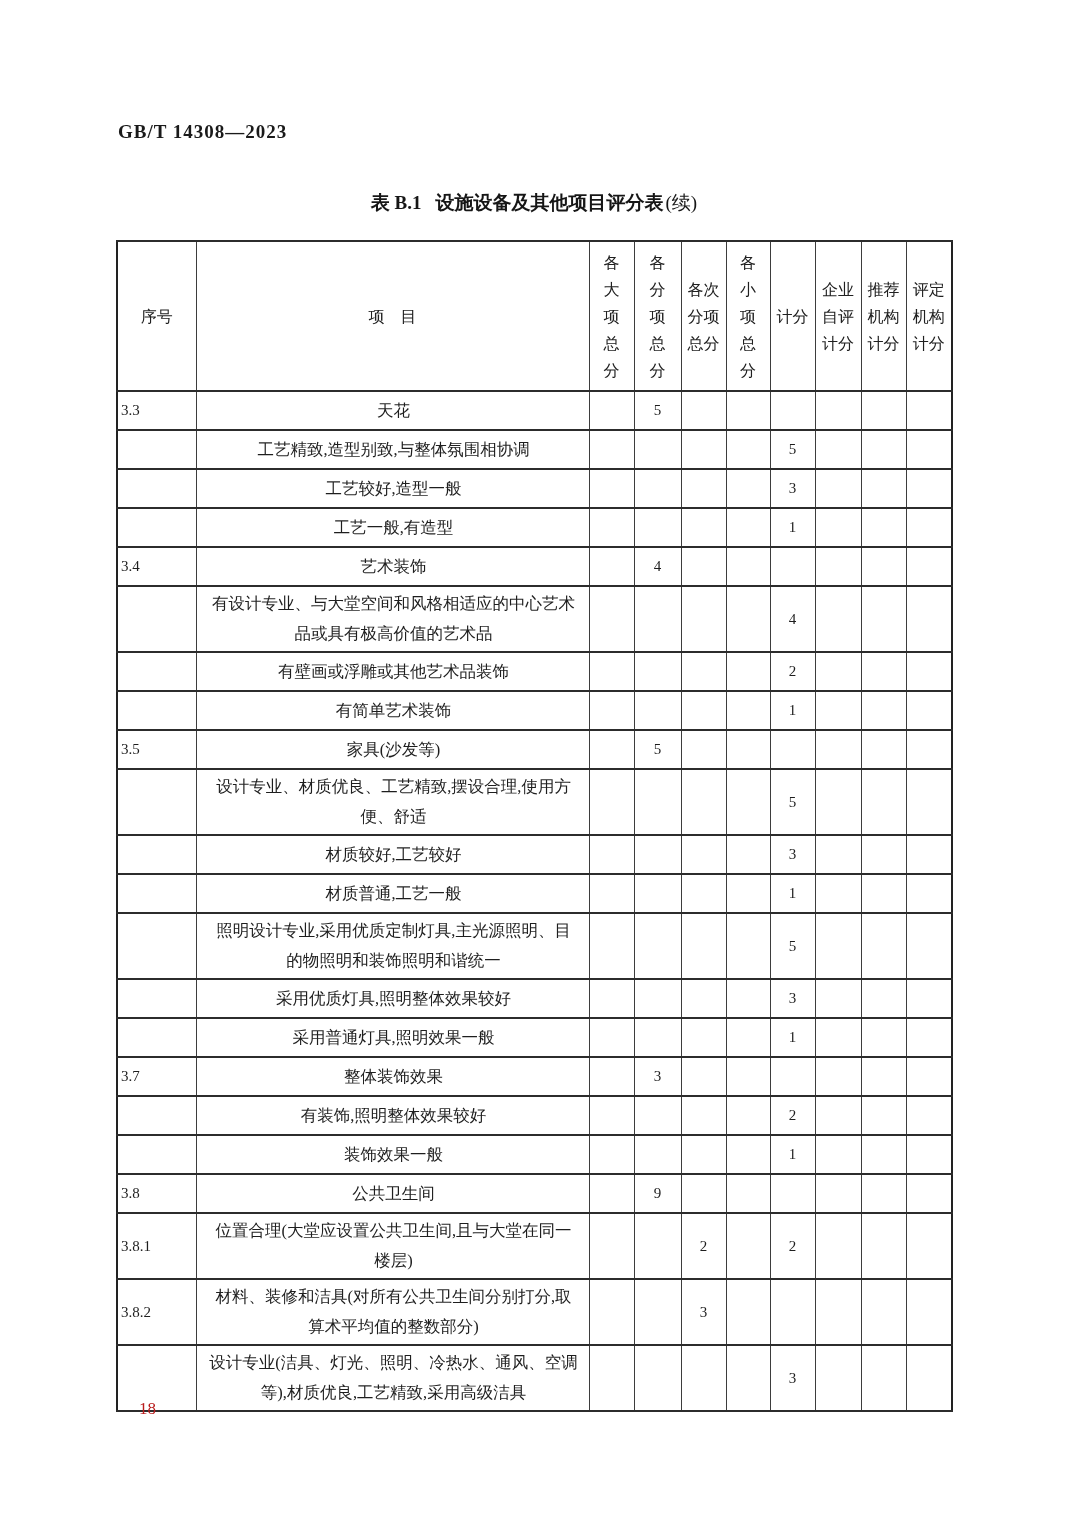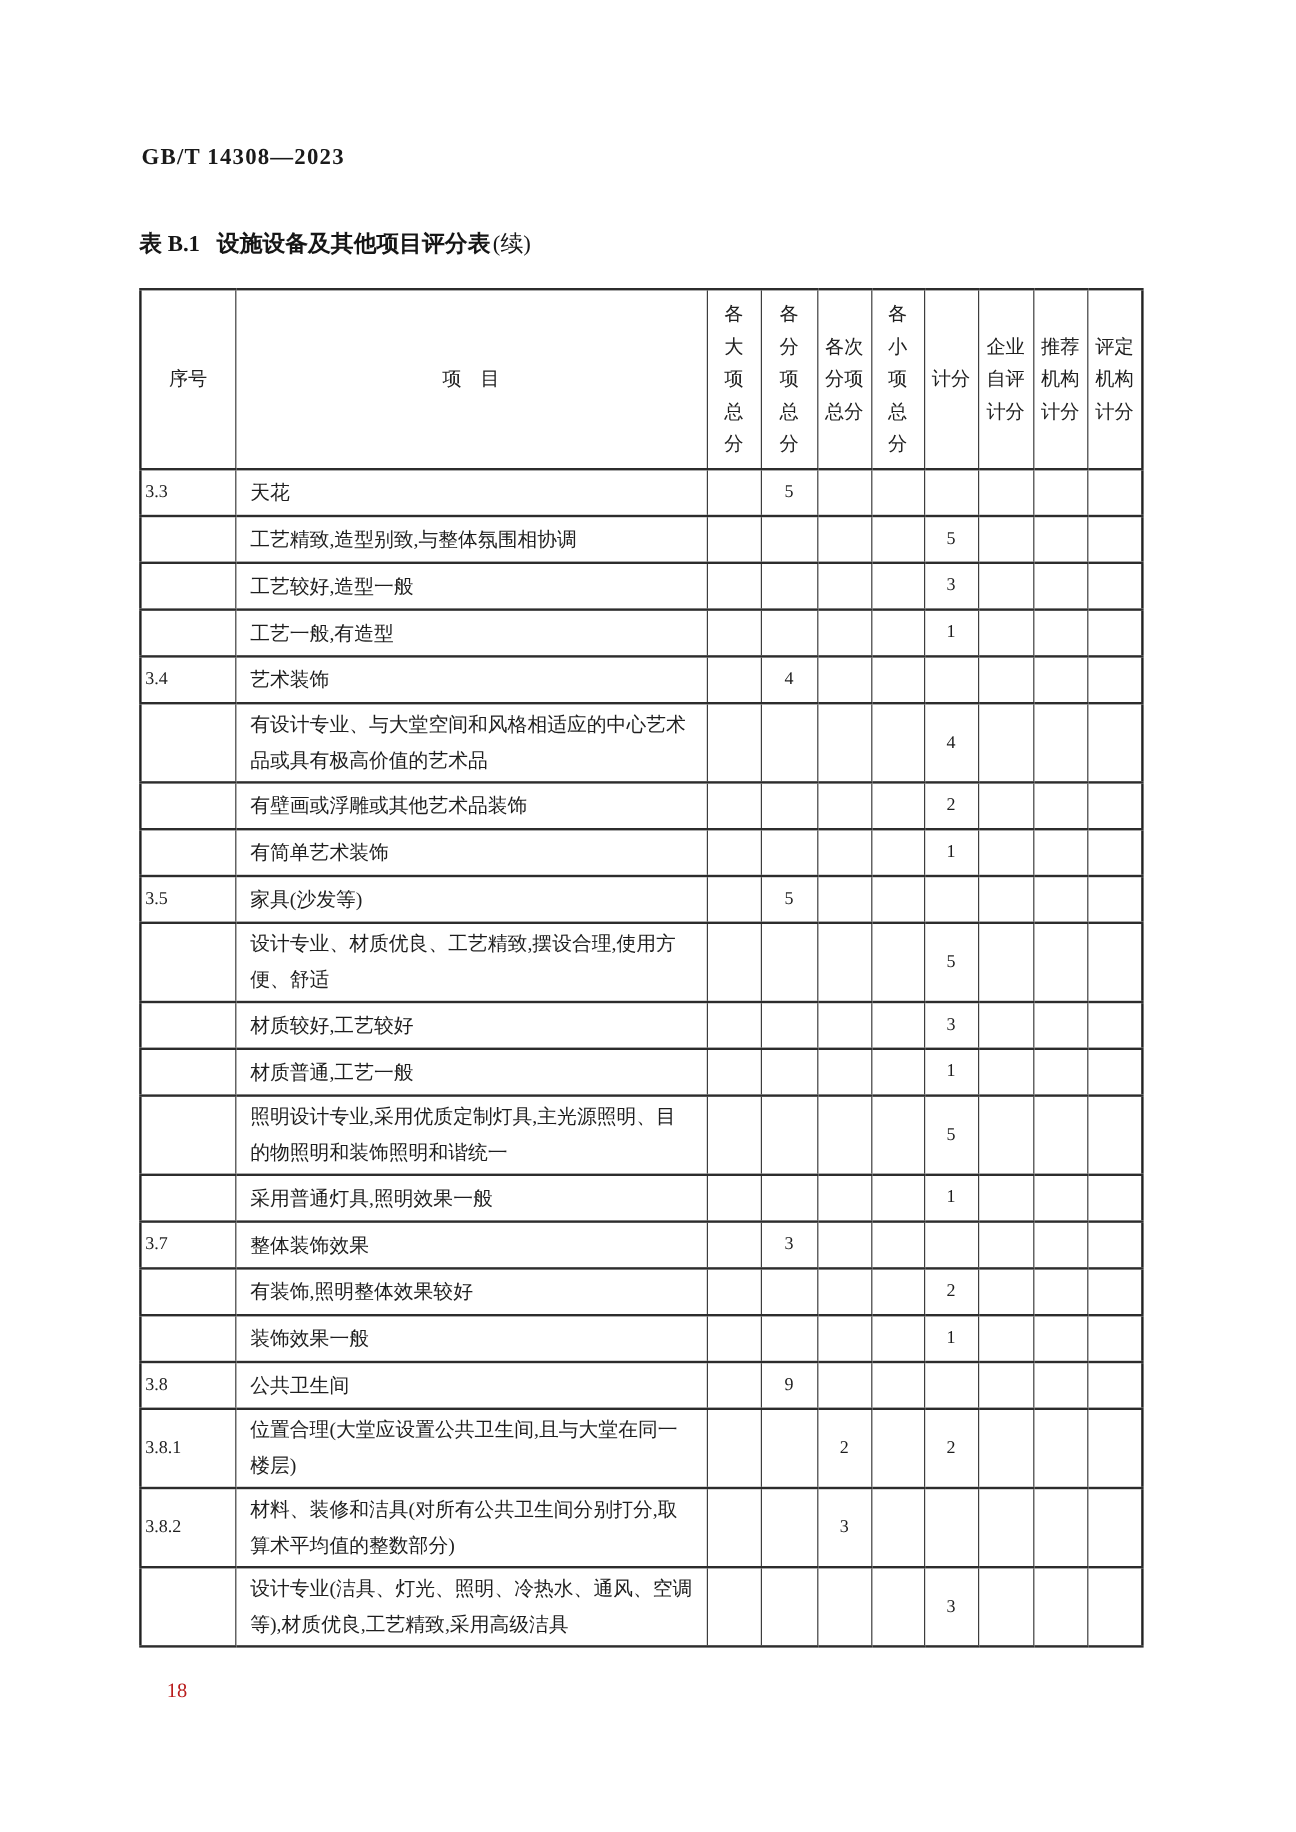--- a/index.html
+++ b/index.html
@@ -11,21 +11,21 @@
     position:relative;
     overflow:hidden;
   }
   .doc-code{
     position:absolute;left:118px;top:121px;
     font-size:19px;font-weight:bold;letter-spacing:1px;
     color:#1a1a1a;
   }
   .table-title{
     position:absolute;left:116px;top:190px;width:836px;
-    text-align:left;font-size:19px;font-weight:bold;color:#161616;
+    text-align:center;font-size:19px;font-weight:bold;color:#161616;
   }
   .table-title .t-prefix{margin-right:14px;}
   .table-title .t-suffix{font-weight:normal;margin-left:2px;}
   table.score{
     position:absolute;left:116px;top:240px;width:836px;
     border-collapse:collapse;table-layout:fixed;
     border:2px solid #222222;
   }
   th,td{
     border-left:1px solid #3d3d3d;
@@ -46,21 +46,21 @@
   td{
     height:33px;
     font-size:16px;
     vertical-align:middle;
     text-align:center;
     padding:0;
     color:#1e1e1e;
   }
   td.col-no{text-align:left;padding-left:3px;font-size:15px;}
   td.col-item{
-    text-align:left;
+    text-align:center;
     padding:2px 10px 2px 12px;
     line-height:30px;
     font-size:16.5px;
   }
   td.col-major_total,td.col-sub_total,td.col-subitem_total,td.col-minor_total,
   td.col-score,td.col-self_score,td.col-recommend_score,td.col-assess_score{
     font-size:15px;
   }
   col.c-no{width:79px;}
   col.c-item{width:393px;}
@@ -305,20 +305,32 @@
         <td class="col-sub_total"></td>
         <td class="col-subitem_total"></td>
         <td class="col-minor_total"></td>
         <td class="col-score">5</td>
         <td class="col-self_score"></td>
         <td class="col-recommend_score"></td>
         <td class="col-assess_score"></td>
       </tr>
       <tr>
         <td class="col-no"></td>
+        <td class="col-item">采用优质灯具,照明整体效果较好</td>
+        <td class="col-major_total"></td>
+        <td class="col-sub_total"></td>
+        <td class="col-subitem_total"></td>
+        <td class="col-minor_total"></td>
+        <td class="col-score">3</td>
+        <td class="col-self_score"></td>
+        <td class="col-recommend_score"></td>
+        <td class="col-assess_score"></td>
+      </tr>
+      <tr>
+        <td class="col-no"></td>
         <td class="col-item">采用普通灯具,照明效果一般</td>
         <td class="col-major_total"></td>
         <td class="col-sub_total"></td>
         <td class="col-subitem_total"></td>
         <td class="col-minor_total"></td>
         <td class="col-score">1</td>
         <td class="col-self_score"></td>
         <td class="col-recommend_score"></td>
         <td class="col-assess_score"></td>
       </tr>

